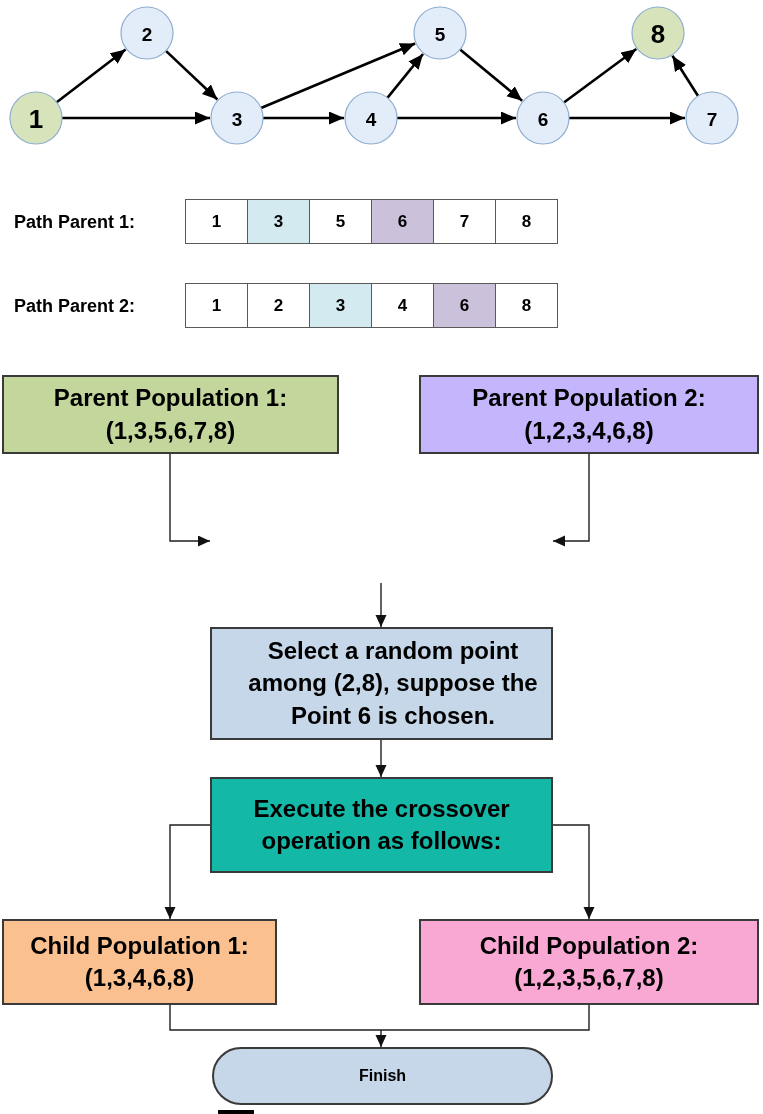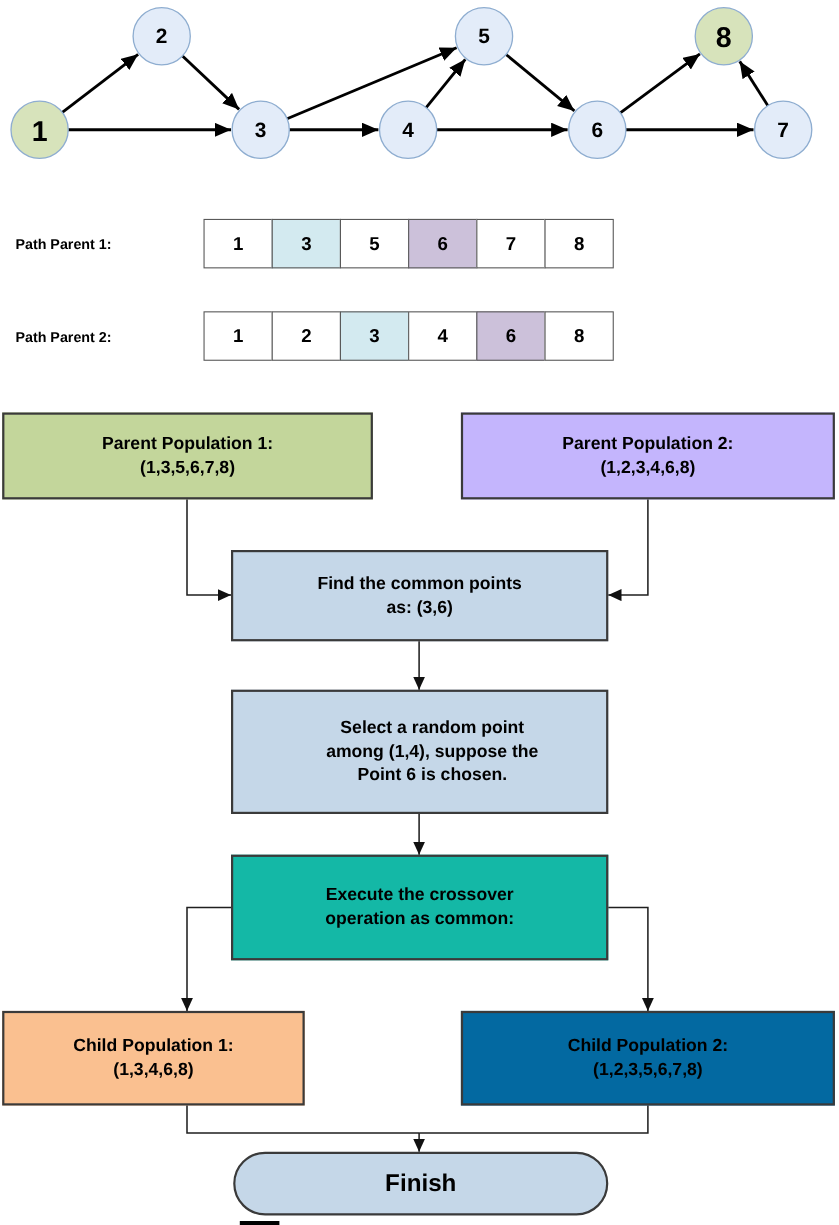--- a/index.html
+++ b/index.html
@@ -12,29 +12,29 @@
   #connectors { z-index:3; }
 
   .edge { stroke:#000; stroke-width:2.6; }
   circle.node { stroke:#8eadd0; stroke-width:1.2; }
   text.node-label { font-family:"Liberation Sans",sans-serif; font-weight:bold; font-size:19px;
                     text-anchor:middle; dominant-baseline:central; fill:#000; }
   text.node-label.hl { font-size:26px; }
 
   .path-row { position:absolute; left:0; width:763px; height:45px; z-index:2; }
   .path-label { position:absolute; left:14px; top:50%; transform:translateY(-50%);
-                font-weight:bold; font-size:13px; white-space:nowrap; }
+                font-weight:bold; font-size:18px; white-space:nowrap; }
   .cells { position:absolute; left:185px; top:0; display:flex; }
   .cell { width:63px; height:45px; margin-right:-1px; border:1px solid #595959;
           display:flex; align-items:center; justify-content:center;
           font-weight:bold; font-size:17px; background:#fff; }
 
   .flow-box { position:absolute; z-index:2; border:2px solid #3a3a3a;
               display:flex; flex-direction:column; align-items:center; justify-content:center;
-              text-align:center; font-weight:bold; font-size:16px; line-height:1.35; }
+              text-align:center; font-weight:bold; font-size:24px; line-height:1.35; }
   .rounded { border-radius:29px; }
   .flowline { fill:none; stroke:#1f1f1f; stroke-width:1.4; }
 
   .stray { position:absolute; z-index:4; background:#000; }
 </style>
 </head>
 <body>
 
 <div class="canvas">
 
@@ -103,47 +103,43 @@
   <div class="flow-box" style="left: 2px; top: 375px; width: 337px; height: 79px; background-color: rgb(195, 214, 155);">
     <div>Parent Population 1:</div>
     <div>(1,3,5,6,7,8)</div>
   </div>
 
   <div class="flow-box" style="left: 419px; top: 375px; width: 340px; height: 79px; background-color: #c4b5fd;">
     <div>Parent Population 2:</div>
     <div>(1,2,3,4,6,8)</div>
   </div>
 
-  <div class="flow-box" style="left: 210px; top: 500px; width: 343px; height: 83px; background-color: rgb(197, 215, 232);">
-    <div>Find the common points</div>
-    <div>as: (3,6)</div>
-  </div>
 
   <div class="flow-box" style="left: 210px; top: 627px; width: 343px; height: 113px; background-color: rgb(197, 215, 232); padding-left: 23px;">
     <div>Select a random point</div>
-    <div>among (1,4), suppose the</div>
+    <div>among (2,8), suppose the</div>
     <div>Point 6 is chosen.</div>
   </div>
 
   <div class="flow-box" style="left: 210px; top: 777px; width: 343px; height: 96px; background-color: #14b8a6;">
     <div>Execute the crossover</div>
-    <div>operation as common:</div>
+    <div>operation as follows:</div>
   </div>
 
   <div class="flow-box" style="left: 2px; top: 919px; width: 275px; height: 86px; background-color: rgb(250, 192, 144);">
     <div>Child Population 1:</div>
     <div>(1,3,4,6,8)</div>
   </div>
 
-  <div class="flow-box" style="left: 419px; top: 919px; width: 340px; height: 86px; background-color: #0369a1;">
+  <div class="flow-box" style="left: 419px; top: 919px; width: 340px; height: 86px; background-color: #f9a8d4;">
     <div>Child Population 2:</div>
     <div>(1,2,3,5,6,7,8)</div>
   </div>
 
-  <div class="flow-box rounded" style="left: 212px; top: 1047px; width: 341px; height: 58px; font-size: 22px; background-color: rgb(197, 215, 232);">
+  <div class="flow-box rounded" style="left: 212px; top: 1047px; width: 341px; height: 58px; font-size: 16px; background-color: rgb(197, 215, 232);">
     <div>Finish</div>
   </div>
 
   <svg id="connectors" class="layer" width="763" height="1114">
     <defs>
       <marker id="farrow" markerUnits="userSpaceOnUse" markerWidth="14" markerHeight="12" refX="12" refY="5.5" orient="auto">
         <path d="M0,0 L12,5.5 L0,11 Z" fill="#111"></path>
       </marker>
     </defs>
     <polyline class="flowline" points="170,454 170,541 210,541" marker-end="url(#farrow)"></polyline>

